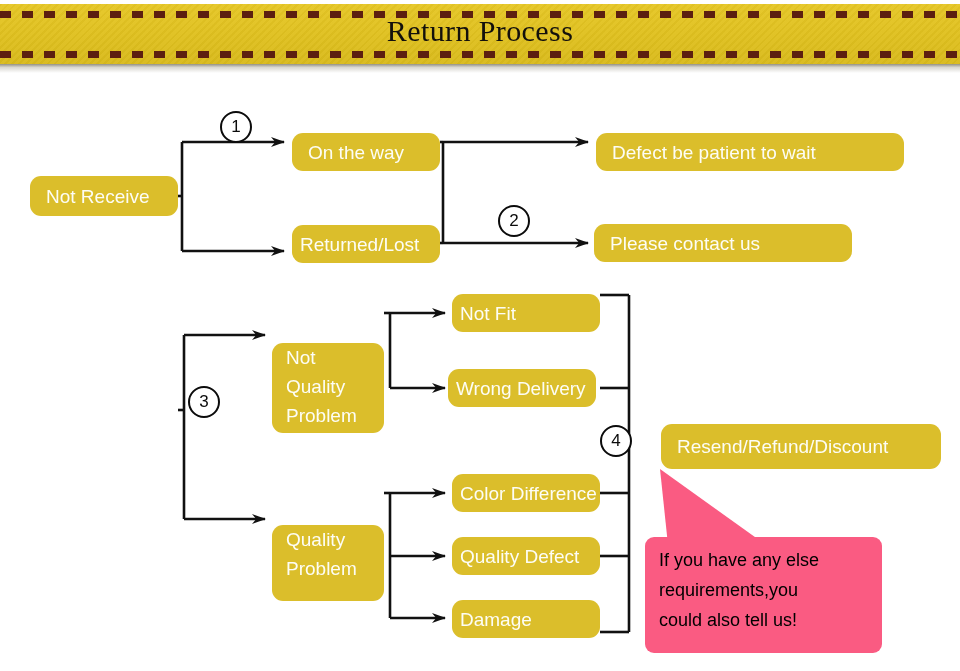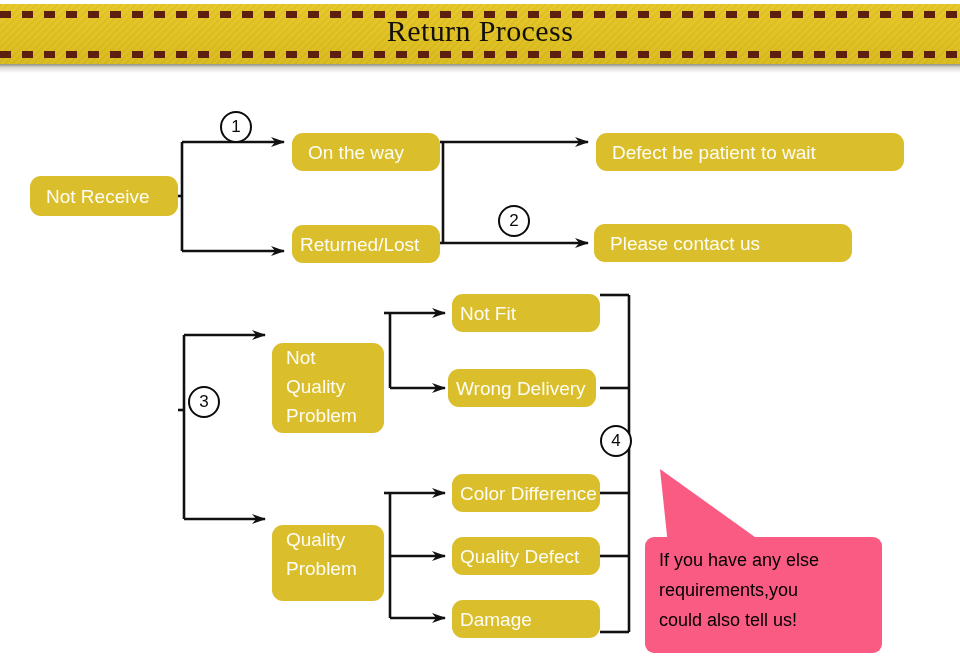--- a/index.html
+++ b/index.html
@@ -231,20 +231,23 @@
   <div class="node tight" style="left:452px; top:474px; width:148px; height:38px;">
     <span class="node-label">Color Difference</span>
   </div>
   <div class="node tight" style="left:452px; top:537px; width:148px; height:38px;">
     <span class="node-label">Quality Defect</span>
   </div>
   <div class="node tight" style="left:452px; top:600px; width:148px; height:38px;">
     <span class="node-label">Damage</span>
   </div>
 
+  <div class="node" style="left:661px; top:424px; width:280px; height:45px;">
+    <span class="node-label">Resend/Refund/Discount</span>
+  </div>
 
   <div class="step-marker" style="left:220px; top:111px;">
     <span>1</span>
   </div>
   <div class="step-marker" style="left:498px; top:205px;">
     <span>2</span>
   </div>
   <div class="step-marker" style="left:188px; top:386px;">
     <span>3</span>
   </div>

